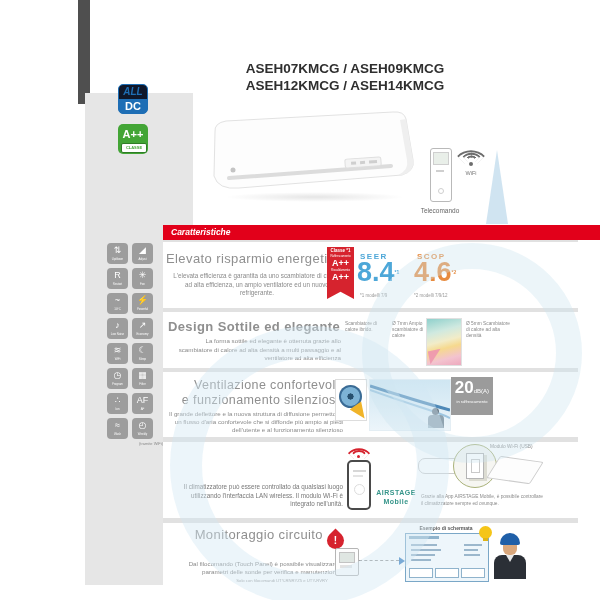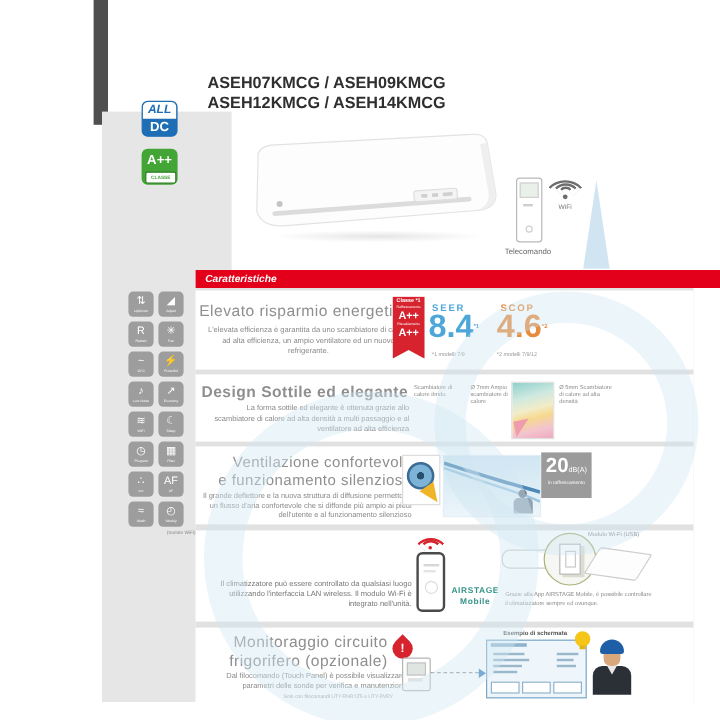--- a/index.html
+++ b/index.html
@@ -4,29 +4,29 @@
 <style>
   html,body{margin:0;padding:0;}
   body{font-family:"Liberation Sans",sans-serif;background:#fff;}
   #page{position:relative;width:600px;height:600px;background:#fff;overflow:hidden;}
   .abs{position:absolute;}
 
   
   #dark-strip{left:78px;top:0;width:12px;height:104px;background:#4f4f4f;}
   #top-banner{left:90px;top:17px;width:510px;height:24px;background:linear-gradient(90deg,#e2001a,#cf0016);
     color:#fff;font-weight:bold;font-size:10px;letter-spacing:.8px;line-height:24px;padding-left:28px;box-sizing:border-box;}
-  #model-title{left:173px;top:60px;width:320px;text-align:left;color:#2f2f2f;font-weight:bold;font-size:13.5px;line-height:17px;}
+  #model-title{left:185px;top:60px;width:320px;text-align:center;color:#2f2f2f;font-weight:bold;font-size:13.5px;line-height:17px;}
 
   
   #gray-top{left:85px;top:93px;width:108px;height:132px;background:#e6e6e6;}
   #gray-side{left:85px;top:225px;width:78px;height:360px;background:#e6e6e6;}
 
   
   #badge-alldc{left:118px;top:84px;width:30px;height:30px;border-radius:5px;background:#1e6eb5;overflow:hidden;border:1px solid #1e6eb5;box-sizing:border-box;}
-  #badge-alldc .top{background:#ffffff;color:#1e6eb5;font-style:italic;font-weight:bold;font-size:10px;text-align:center;height:14px;line-height:14px;border-radius:4px 4px 0 0;}
+  #badge-alldc .top{background:#0f172a;color:#1e6eb5;font-style:italic;font-weight:bold;font-size:10px;text-align:center;height:14px;line-height:14px;border-radius:4px 4px 0 0;}
   #badge-alldc .bot{color:#fff;font-weight:bold;font-size:11px;text-align:center;height:14px;line-height:14px;}
   #badge-class{left:118px;top:124px;width:30px;height:30px;border-radius:5px;background:#43a536;color:#fff;text-align:center;}
   #badge-class .val{font-weight:bold;font-size:11px;line-height:20px;}
   #badge-class .flag{position:absolute;left:3px;bottom:1px;width:24px;height:8px;background:#fff;border:1px solid #2f7d26;border-radius:2px;color:#43a536;font-size:4px;font-weight:bold;line-height:7px;}
 
   
   #hero-shadow{left:225px;top:192px;width:180px;height:10px;background:radial-gradient(ellipse at center,rgba(0,0,0,.10),rgba(0,0,0,0) 70%);border-radius:50%;}
   #drop-watermark{left:486px;top:150px;width:0;height:0;border-left:11px solid transparent;border-right:11px solid transparent;border-bottom:74px solid rgba(150,195,225,.45);}
   #remote-body{left:430px;top:148px;width:20px;height:52px;background:#fff;border:1px solid #b9b9b9;border-radius:3px;}
   #remote-screen{left:433px;top:152px;width:14px;height:11px;background:#e9efe9;border:1px solid #cfcfcf;}
@@ -354,21 +354,20 @@
           </div>
       </div>
       <div class="abs" id="module-label">Modulo Wi-Fi (USB)</div>
       <div class="abs" id="wifi-card"></div>
       <div class="abs" id="ctrl-caption">Grazie alla App AIRSTAGE Mobile, è possibile controllare il climatizzatore sempre ed ovunque.</div>
     </div>
 
     <div class="section" id="sec-mon">
       <div class="abs sec-title" id="mon-title">
         <div>Monitoraggio circuito</div>
-        <div>frigorifero (opzionale)</div>
       </div>
       <div class="abs" id="mon-drop">
           <span>!</span>
         </div>
       <div class="abs sec-body" id="mon-body">Dal filocomando (Touch Panel) è possibile visualizzare i parametri delle sonde per verifica e manutenzione.</div>
       <div class="abs" id="mon-fn">Solo con filocomandi UTY-RNRYZ5 e UTY-RVRY</div>
       <div class="abs" id="wired-ctrl">
         <div id="wired-screen"></div>
         <div id="wired-btn"></div>
       </div>

